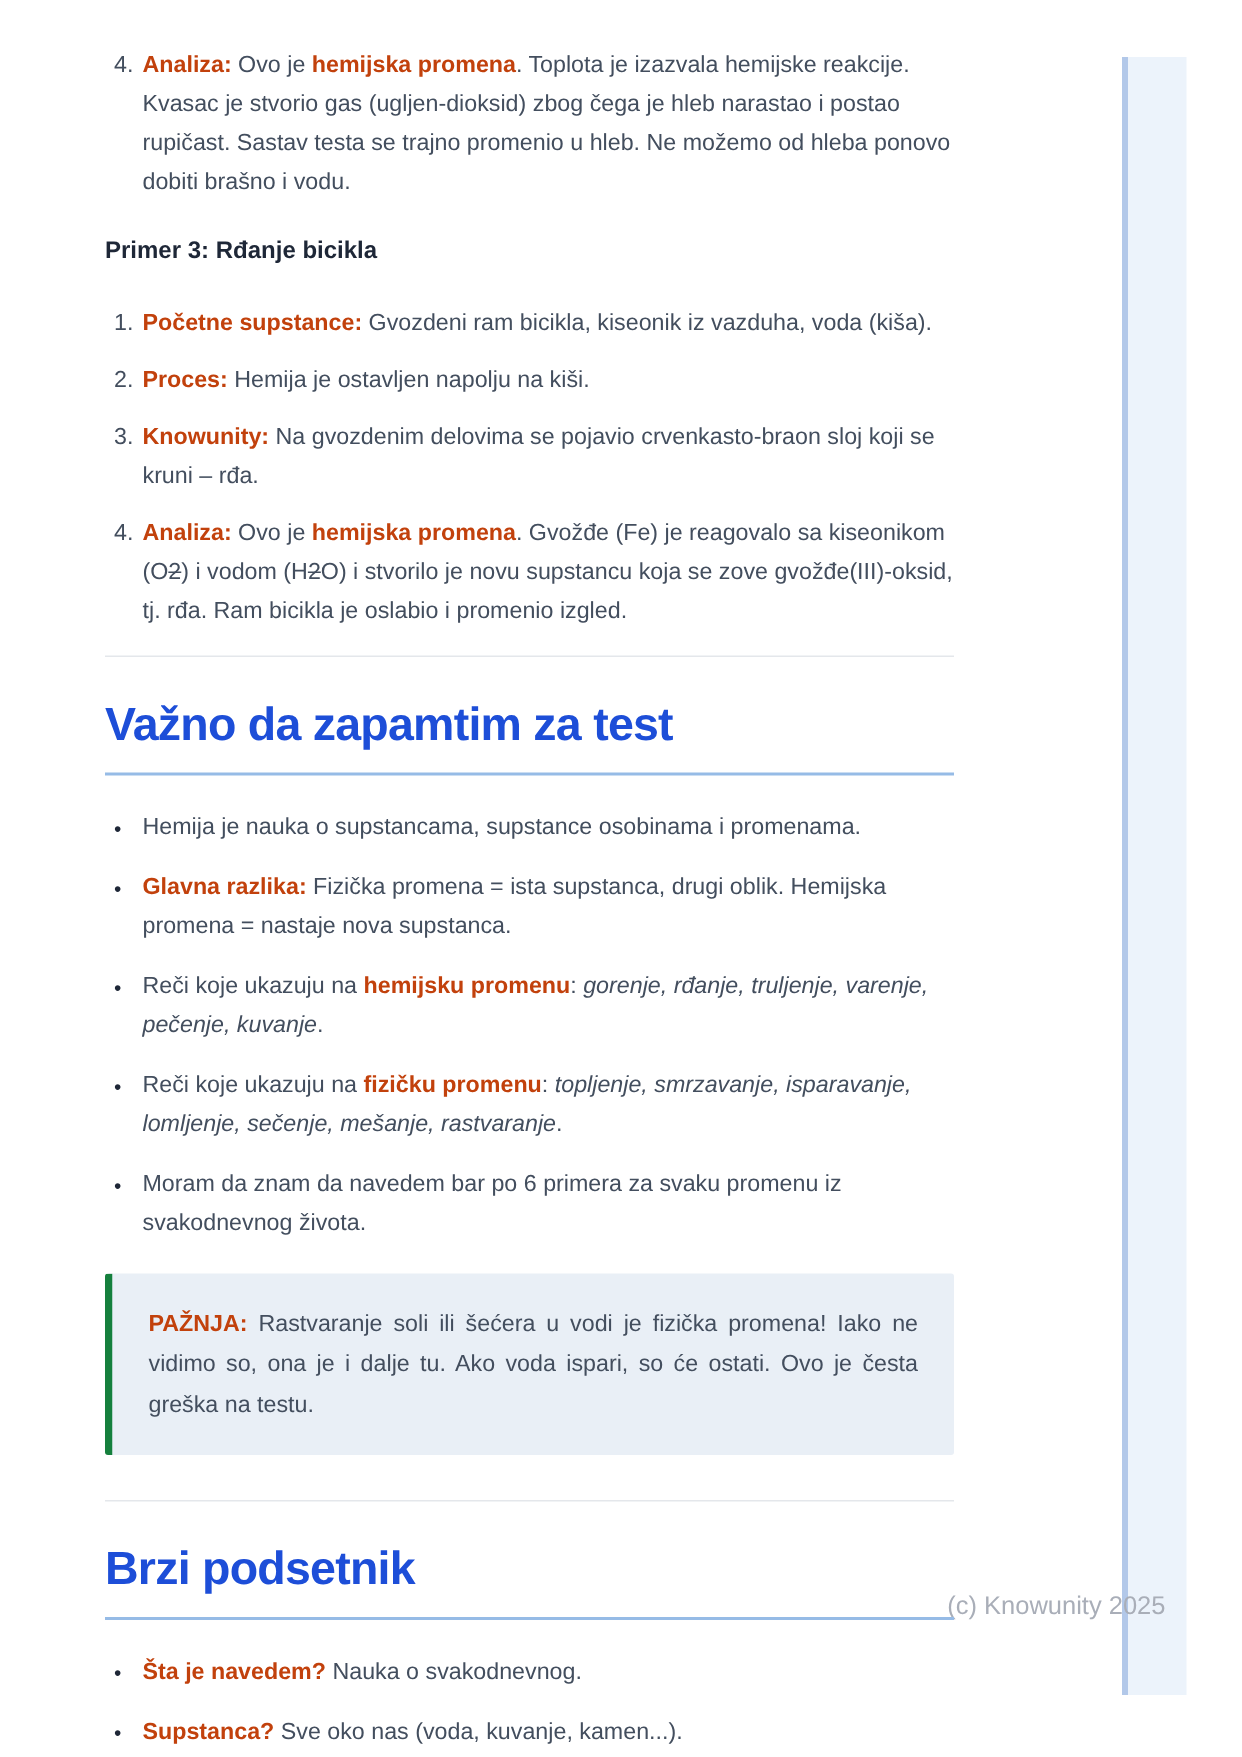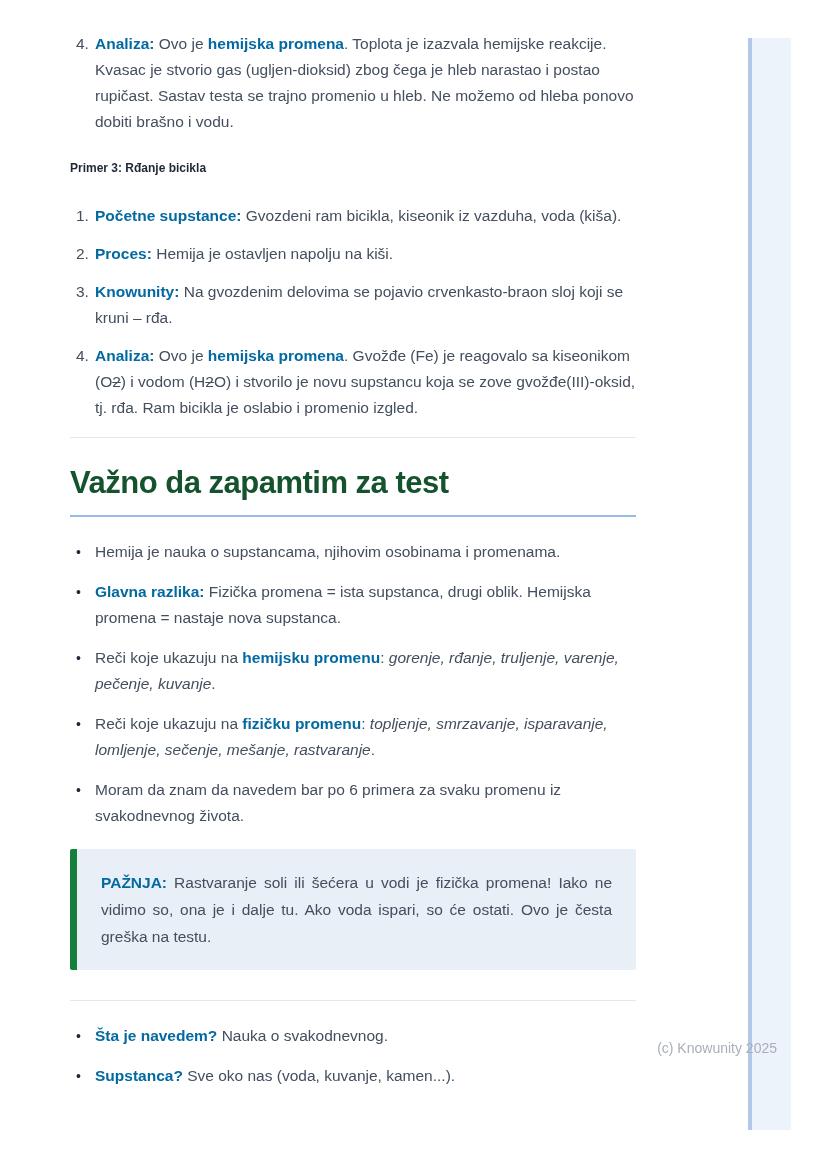--- a/index.html
+++ b/index.html
@@ -12,21 +12,21 @@
     overflow: hidden;
   }
   .content {
     position: absolute;
     left: 70px; top: 0;
     width: 566px;
     padding-top: 31px;
     font-size: 15.5px;
     line-height: 26px;
   }
-  .b { font-weight: 700; color: #0369a1; }
+  .b { font-weight: 700; color: #c2410c; }
   .i { font-style: italic; }
   .s { text-decoration: line-through; }
 
   .oitem, .uitem {
     display: flex;
     margin-bottom: 12px;
   }
   .num {
     flex: none;
     width: 19px;
@@ -36,70 +36,70 @@
   .dot {
     flex: none;
     width: 19px;
     margin-left: 6px;
     color: #1e2737;
     font-size: 14px;
   }
   .txt { flex: 1; }
 
   .mini-heading {
-    font-size: 12px;
+    font-size: 16px;
     font-weight: 700;
     color: #1e2737;
     margin: 22px 0 24px 0;
     line-height: 22px;
   }
 
   .divider {
     border: none;
     border-top: 1px solid #e4e7eb;
     margin: 16px 0 0 0;
   }
 
   .section-title {
     font-size: 31px;
     font-weight: 700;
-    color: #14532d;
+    color: #1d4ed8;
     letter-spacing: -0.5px;
     line-height: 38px;
     margin: 26px 0 0 0;
     padding-bottom: 13px;
     border-bottom: 2px solid #96bbe6;
   }
   .section-body { margin-top: 22px; }
   .uitem { margin-bottom: 14px; }
 
   .callout {
     background: #e9eff6;
-    border-left: 7px solid #15803d;
+    border-left: 5px solid #15803d;
     border-radius: 2px;
     padding: 20px 24px;
     margin-top: 20px;
     text-align: justify;
     line-height: 27px;
   }
 
   .divider-2 { margin-top: 30px; }
 
   .side-panel {
     position: absolute;
     left: 748px; top: 38px;
     width: 39px; height: 1092px;
     background: #ecf3fb;
     border-left: 4px solid #b2c8e9;
   }
   .watermark {
     position: absolute;
-    top: 1041px;
+    top: 1064px;
     right: 51px;
-    font-size: 14px;
+    font-size: 17px;
     line-height: 14px;
     color: #a9aeb8;
     white-space: nowrap;
   }
 </style>
 </head>
 <body>
 
 <div class="side-panel"></div>
 <div class="watermark">(c) Knowunity 2025</div>
@@ -132,21 +132,21 @@
       </div>
     </div>
 
   <hr class="divider">
 
   <h2 class="section-title">Važno da zapamtim za test</h2>
 
   <div class="section-body">
       <div class="uitem">
         <span class="dot">•</span>
-        <span class="txt"><span>Hemija je nauka o supstancama, njihovim osobinama i promenama.</span></span>
+        <span class="txt"><span>Hemija je nauka o supstancama, supstance osobinama i promenama.</span></span>
       </div>
       <div class="uitem">
         <span class="dot">•</span>
         <span class="txt"><span class="b">Glavna razlika:</span><span> Fizička promena = ista supstanca, drugi oblik. Hemijska promena = nastaje nova supstanca.</span></span>
       </div>
       <div class="uitem">
         <span class="dot">•</span>
         <span class="txt"><span>Reči koje ukazuju na </span><span class="b">hemijsku promenu</span><span>: </span><span class="i">gorenje, rđanje, truljenje, varenje, pečenje, kuvanje</span><span>.</span></span>
       </div>
       <div class="uitem">
@@ -158,20 +158,21 @@
         <span class="txt"><span>Moram da znam da navedem bar po 6 primera za svaku promenu iz svakodnevnog života.</span></span>
       </div>
     </div>
 
   <div class="callout">
     <span><span class="b">PAŽNJA:</span><span> Rastvaranje soli ili šećera u vodi je fizička promena! Iako ne vidimo so, ona je i dalje tu. Ako voda ispari, so će ostati. Ovo je česta greška na testu.</span></span>
   </div>
 
   <hr class="divider divider-2">
 
+  <h2 class="section-title">Brzi podsetnik</h2>
 
   <div class="section-body">
       <div class="uitem">
         <span class="dot">•</span>
         <span class="txt"><span class="b">Šta je navedem?</span><span> Nauka o svakodnevnog.</span></span>
       </div>
       <div class="uitem">
         <span class="dot">•</span>
         <span class="txt"><span class="b">Supstanca?</span><span> Sve oko nas (voda, kuvanje, kamen...).</span></span>
       </div>

